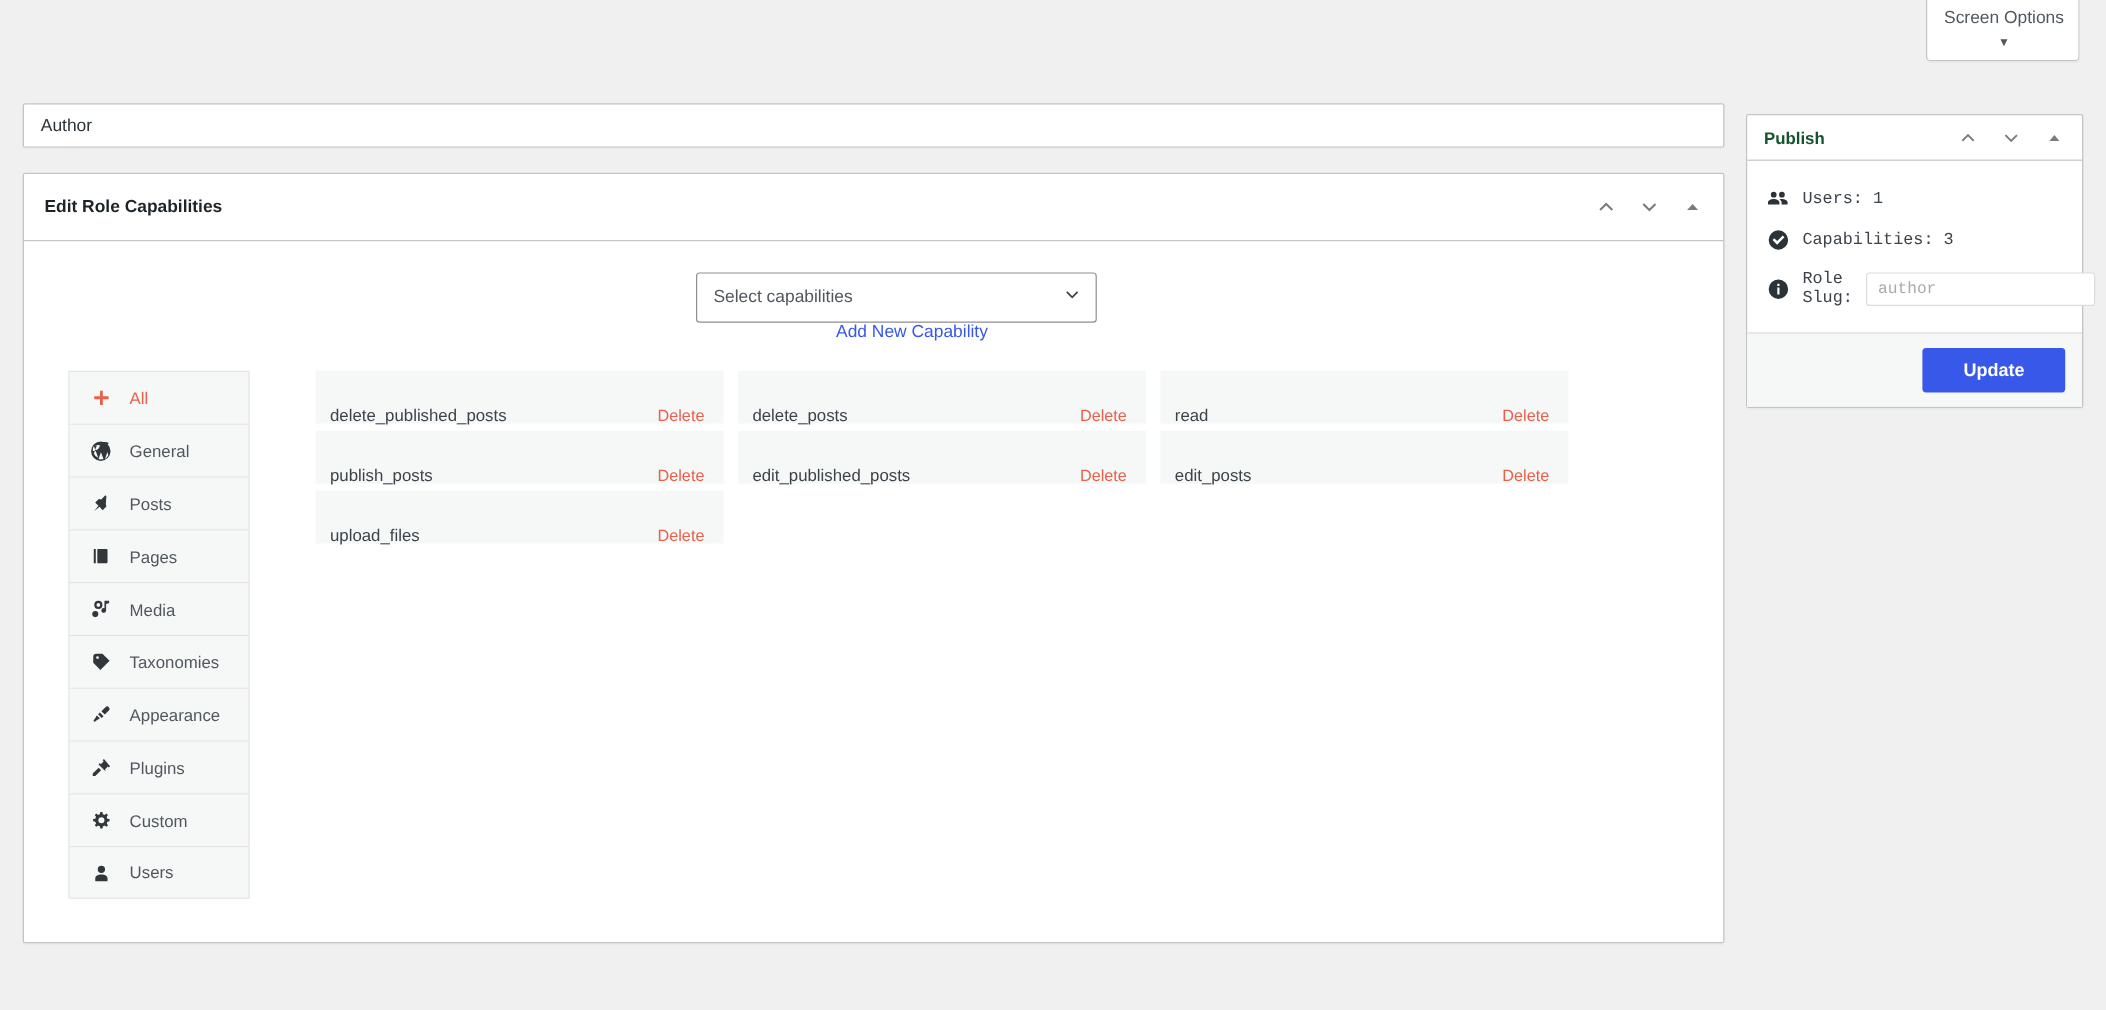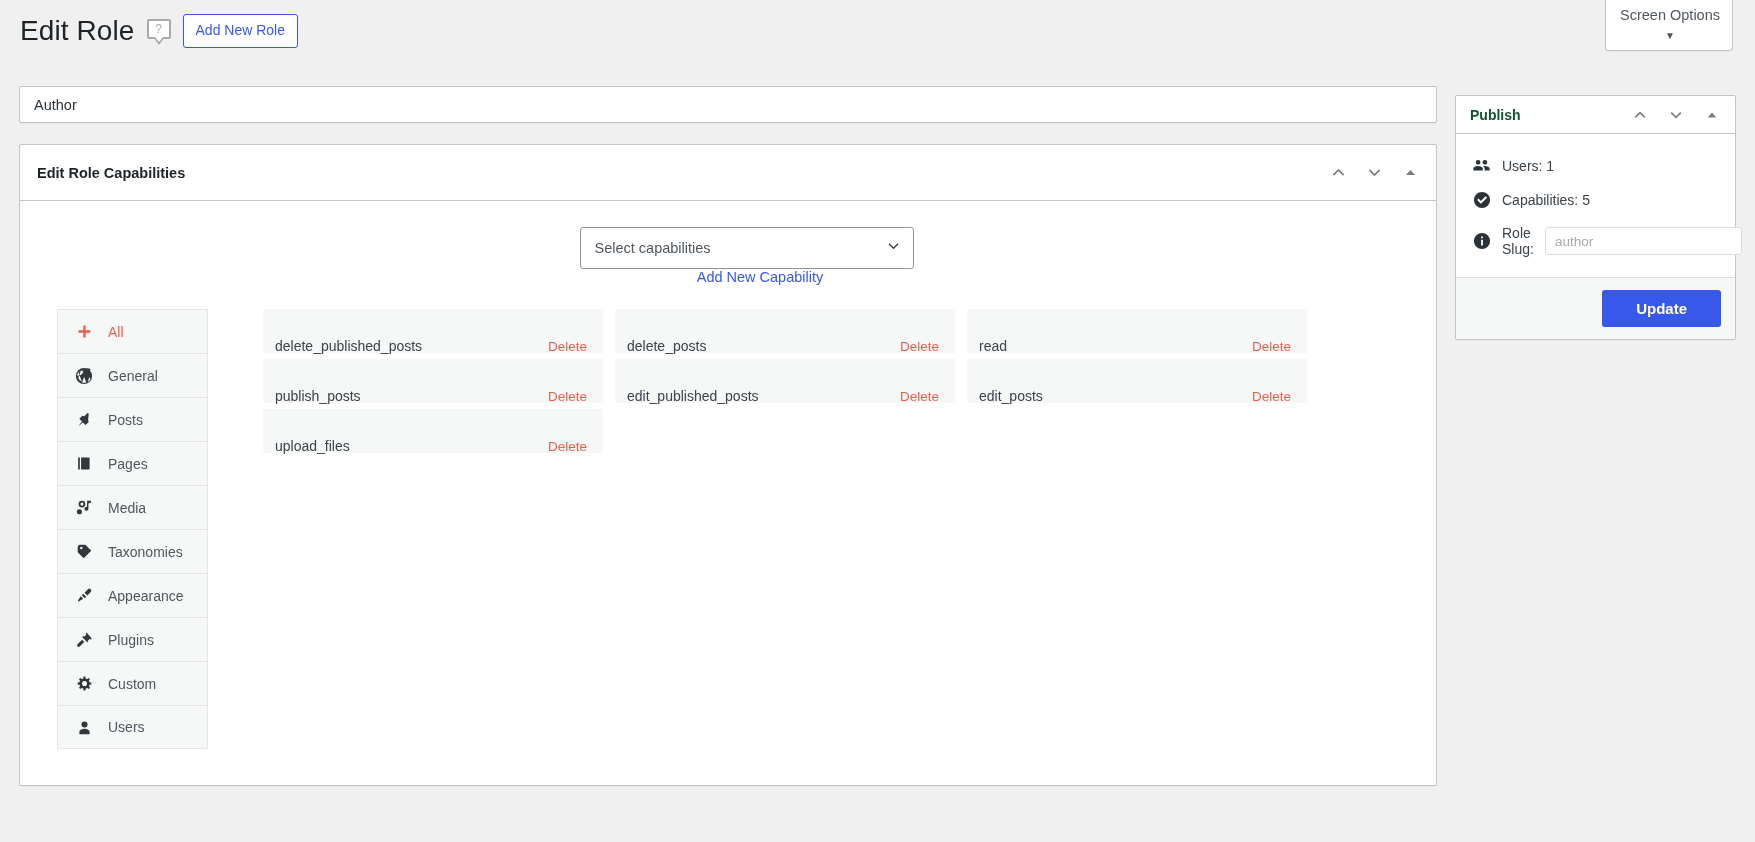--- a/index.html
+++ b/index.html
@@ -197,20 +197,21 @@
     display: flex; align-items: center; justify-content: space-between;
     border-bottom: 1px solid #c3c4c7;
     padding: 0 10px 0 14px; height: 38px;
   }
   .pub-title { font-size: 14px; font-weight: bold; color: #14532d; }
   .pub-body { padding: 14px 14px 12px 14px; }
   .pub-row {
     display: flex; align-items: center; gap: 11px;
     font-size: 14px; color: #3c434a;
     padding: 8px 0 8px 2px;
+    font-family: Liberation Mono, monospace;
   }
   .pub-ico {
     width: 19px; flex: 0 0 19px; color: #2c3338;
     display: flex; align-items: center; justify-content: center;
   }
   .slug-input {
     flex: 1; height: 28px;
     border: 1px solid #dcdcde; border-radius: 3px;
     background: #fff; color: #646970;
     font-size: 13.5px; padding: 0 9px;
@@ -230,30 +231,20 @@
 </head>
 <body>
 
 <div id="root">
 
   <div class="screen-options">
     <span>Screen Options</span>
     <span class="so-caret">▼</span>
   </div>
 
-  <div class="title-row">
-    <div class="page-title">Edit Role</div>
-    <div class="help-icon">
-      <span class="bub"></span>
-      <span class="q">?</span>
-      <span class="tail"></span>
-      <span class="tail-in"></span>
-    </div>
-    <button class="btn-add-role">Add New Role</button>
-  </div>
 
   <div class="content">
 
     <div class="col-main">
 
       <div class="rolename-box">
         <input class="rolename-input" type="text" value="Author" style="">
       </div>
 
       <div class="postbox">
@@ -465,21 +456,21 @@
             </span>
             <span>Users: 1</span>
           </div>
 
           <div class="pub-row">
             <span class="pub-ico">
               <svg width="18" height="18" viewBox="0 0 20 20" fill="currentColor">
                   <path d="M10 1a9 9 0 100 18 9 9 0 000-18zm-1.2 13.3L4.6 10l1.6-1.6 2.6 2.6 5.2-5.2 1.6 1.6z"></path>
                 </svg>
             </span>
-            <span>Capabilities: 5</span>
+            <span>Capabilities: 3</span>
           </div>
 
           <div class="pub-row">
             <span class="pub-ico">
               <svg width="18" height="18" viewBox="0 0 20 20" fill="currentColor">
                   <path d="M10 1a9 9 0 100 18 9 9 0 000-18zm1 14H9V8.5h2zm0-8H9V5h2z"></path>
                 </svg>
             </span>
             <span>Role Slug:</span>
             <input class="slug-input" type="text" placeholder="author" style="">

